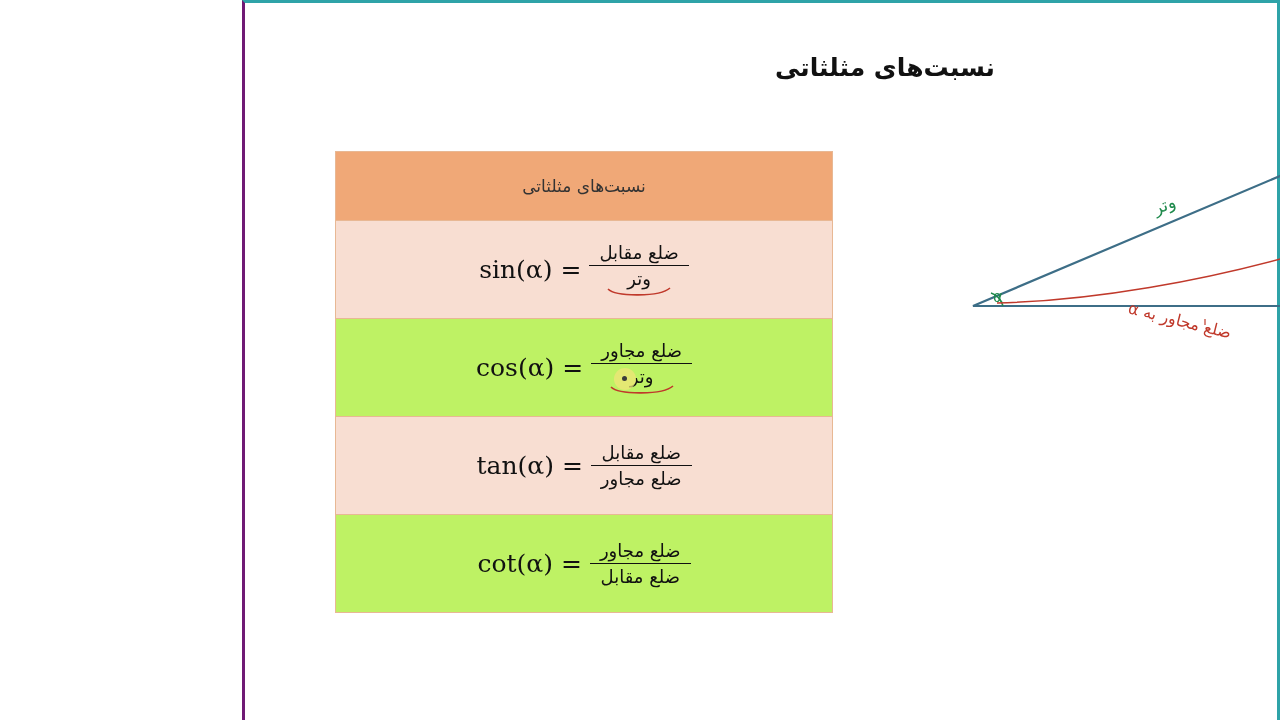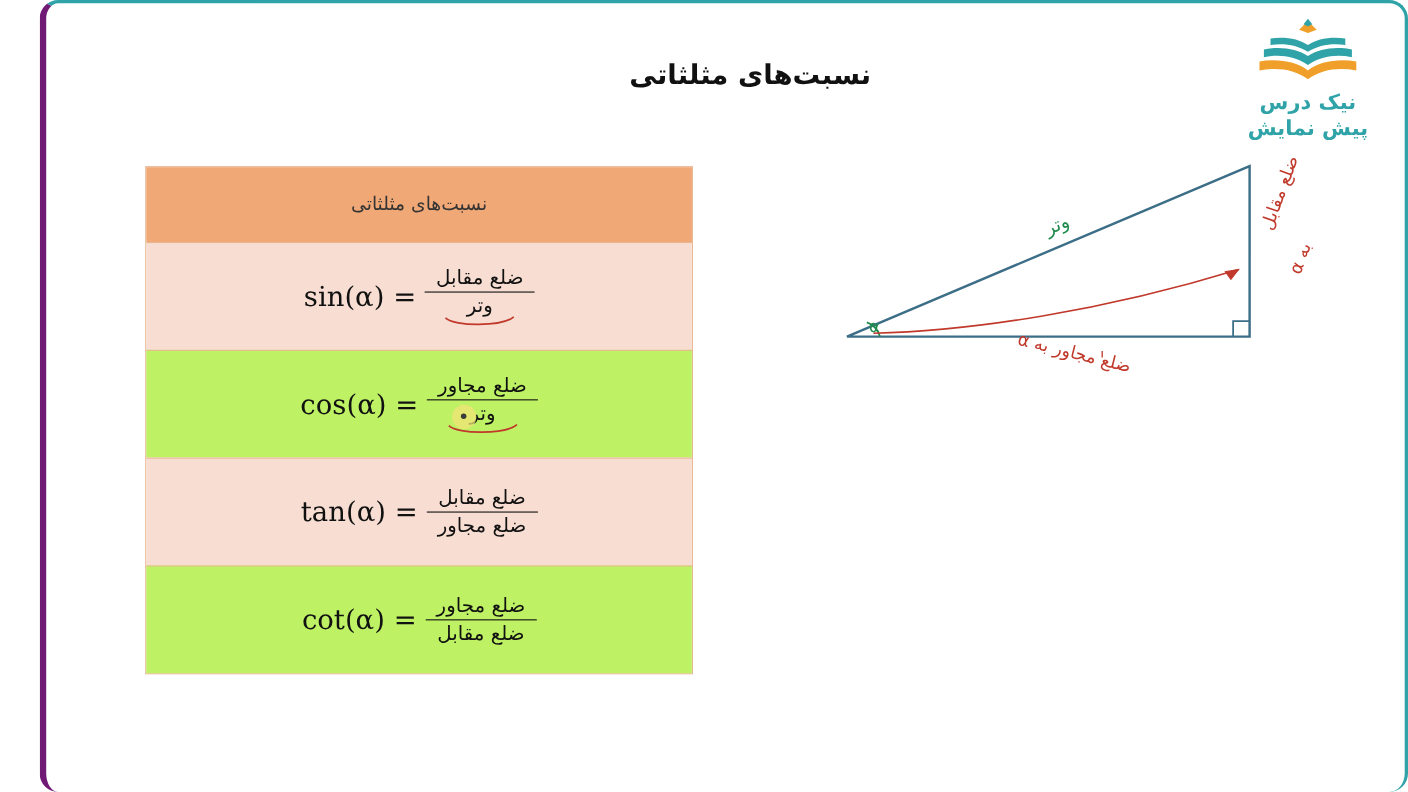--- a/index.html
+++ b/index.html
@@ -8,28 +8,27 @@
   }
   body {
     width: 1280px;
     height: 720px;
     background: #ffffff;
     font-family: "DejaVu Sans", sans-serif;
     overflow: hidden;
   }
   #slide {
     position: relative;
-    width: 1244px;
+    width: 1038px;
     height: 720px;
     box-sizing: border-box;
     border-top: 3px solid #2fa3a8;
-    border-left: 6px solid #701a75;
+    border-left: 3px solid #701a75;
     border-right: 3px solid #2fa3a8;
     background: #ffffff;
-    border-radius: 17px;
   }
 
   
   #slide-title {
     position: absolute;
     top: 50px;
     left: 0;
     width: 1280px;
     text-align: center;
     font-size: 25px;
@@ -171,33 +170,20 @@
   }
   .hand.green { color: #1f8a4c; }
 </style>
 </head>
 <body>
 
 <div id="slide">
 
   <div id="slide-title">نسبت‌های مثلثاتی</div>
 
-  <div id="logo">
-    <div class="logo-mark">
-      <svg width="140" height="70" viewBox="0 0 140 70">
-        <path d="M70 8 L62 16 L70 19 L78 16 Z" fill="#f0a02a"></path>
-        <path d="M70 6 L66 11 L70 13 L74 11 Z" fill="#2fa3a8"></path>
-        <path d="M36 24 C48 22 62 24 70 30 C78 24 92 22 104 24 L104 30 C92 28 80 30 70 36 C60 30 48 28 36 30 Z" fill="#2fa3a8"></path>
-        <path d="M30 34 C44 31 60 33 70 40 C80 33 96 31 110 34 L110 41 C96 38 82 40 70 48 C58 40 44 38 30 41 Z" fill="#2fa3a8"></path>
-        <path d="M26 45 C42 42 60 45 70 53 C80 45 98 42 114 45 L114 53 C98 50 82 52 70 61 C58 52 42 50 26 53 Z" fill="#f0a02a"></path>
-      </svg>
-    </div>
-    <div class="logo-text1">نیک درس</div>
-    <div class="logo-text2">پیش نمایش</div>
-  </div>
 
   <div id="ratio-table">
     <div class="thead">نسبت‌های مثلثاتی</div>
 
     <div class="trow odd">
       <div class="formula">
         <span class="fname">sin(α)</span>
         <span class="eq">=</span>
         <span class="frac">
           <span class="num">ضلع مقابل</span>

